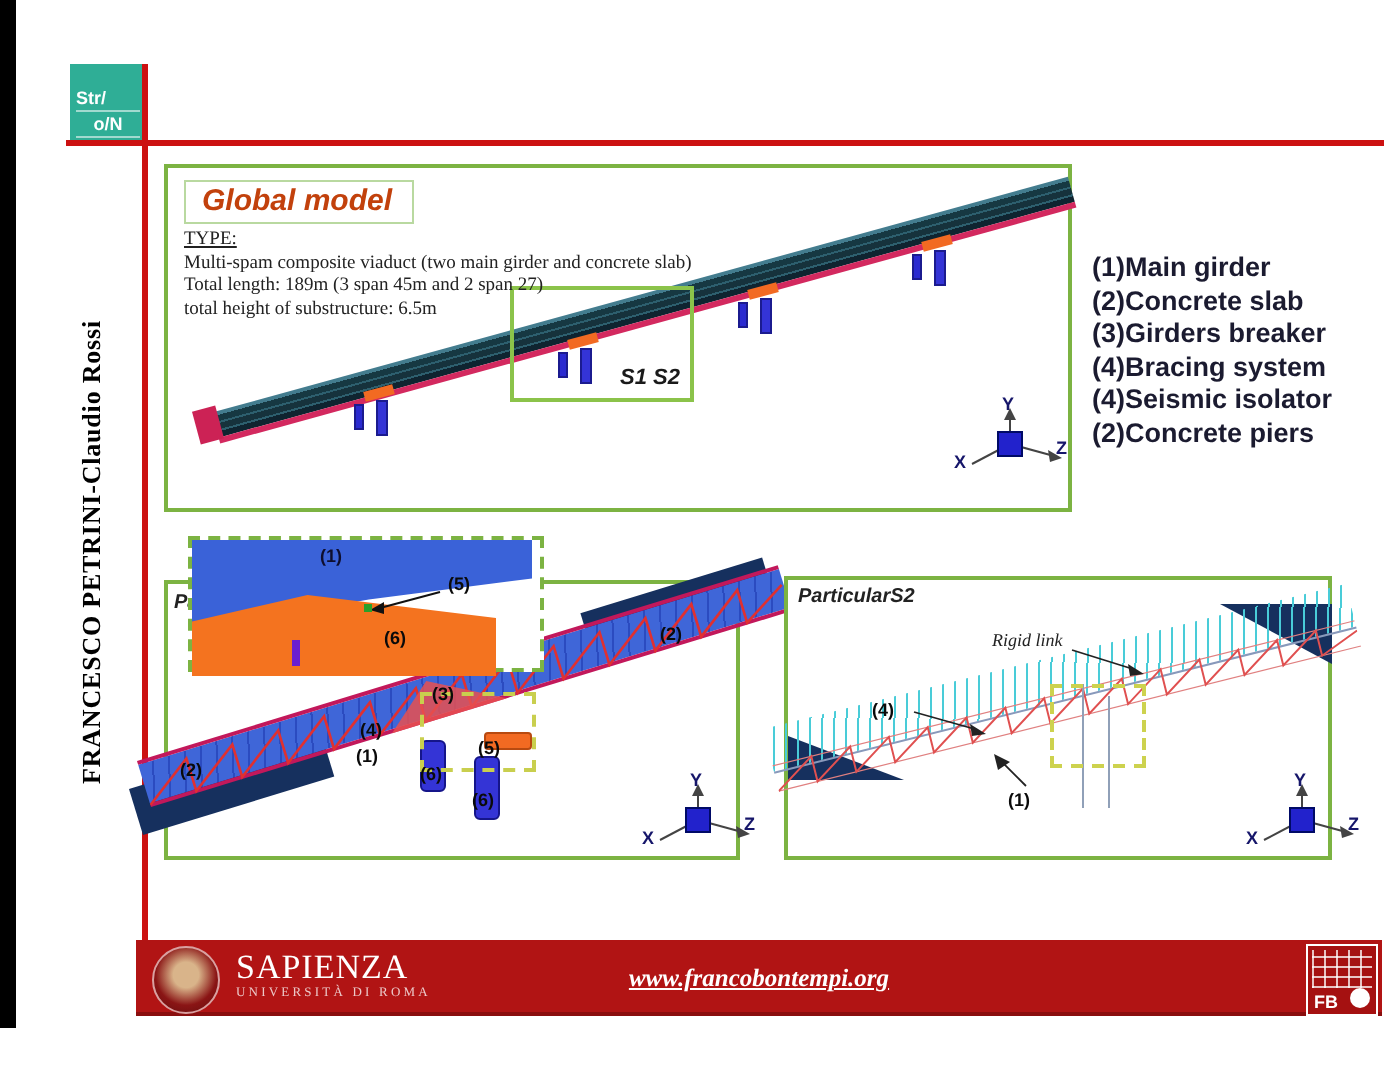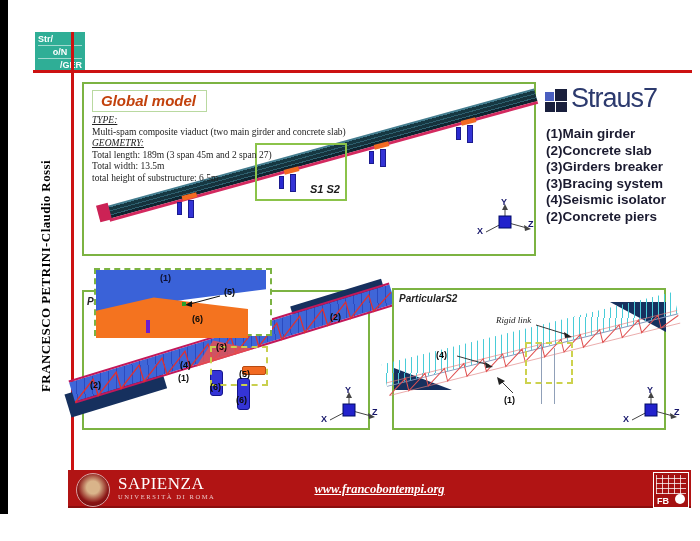--- a/index.html
+++ b/index.html
@@ -8,22 +8,22 @@
     position:relative; width:700px; height:541px; background:#ffffff;
     overflow:hidden; font-family:"Liberation Sans", sans-serif;
   }
   .abs { position:absolute; }
 
   
   #left-strip { left:0; top:0; width:8px; height:514px; background:#000; }
 
   
   #stronger-logo {
-    left:35px; top:32px; width:50px; height:39px; background:#2fae96;
-    color:#fff; font:bold 9px/12px "Liberation Sans", sans-serif; padding:1px 3px;
+    left:35px; top:32px; width:38px; height:39px; background:#2fae96;
+    color:#fff; font:bold 9px/12px "Liberation Sans", sans-serif; padding:11px 3px;
   }
   #stronger-logo .logo-l { display:block; border-bottom:1px solid rgba(255,255,255,.55); }
   #stronger-logo .l1 { text-align:left; }
   #stronger-logo .l2 { text-align:center; }
   #stronger-logo .l3 { text-align:right; border-bottom:none; }
 
   #v-red { left:71px; top:32px; width:3px; height:438px; background:#cc1111; }
   #h-red { left:33px; top:70px; width:659px; height:3px; background:#cc1111; }
 
   #header-title {
@@ -45,21 +45,21 @@
   #s1-panel { left:82px; top:290px; width:288px; height:140px; }
   #s2-panel { left:392px; top:288px; width:274px; height:142px; }
 
   .panel-title-sm { position:absolute; font:bold italic 10px "Liberation Sans", sans-serif; color:#222; z-index:2; }
 
   #gm-title {
     left:8px; top:6px; border:1px solid #b9d9a0; padding:1px 10px 2px 8px;
     font:bold italic 15px "Liberation Sans", sans-serif; color:#c2410c; background:#fff; z-index:4;
   }
   #gm-text { left:8px; top:31px; font:9.5px/11.5px "Liberation Serif", serif; color:#222; z-index:3; }
-  #gm-text .ul { text-decoration:underline;font-style:italic; }
+  #gm-text .ul { text-decoration:underline; }
 
   
   #gm-deck {
     left:24px; top:122px; width:444px; height:16px;
     transform:rotate(-15.4deg); transform-origin:0 50%;
     background:linear-gradient(180deg,
       #437c8e 0, #437c8e 2px, #163842 2px, #163842 5px, #2d5f6e 5px, #2d5f6e 6px,
       #16323c 6px, #16323c 9px, #2d5f6e 9px, #2d5f6e 10px, #0f2430 10px, #0f2430 16px);
     border-bottom:3px solid #d3295f;
   }
@@ -196,56 +196,45 @@
     </div>
 
     <div class="abs" id="gm-highlight"></div>
     <div class="abs" id="gm-hl-label">S1 S2</div>
 
     <div class="abs" id="gm-title">Global model</div>
 
     <div class="abs" id="gm-text">
       <div class="ul">TYPE:</div>
       <div>Multi-spam composite viaduct (two main girder and concrete slab)</div>
-      <div class="ul">GEOMETRY:</div>
       <div>Total length: 189m (3 span 45m and 2 span 27)</div>
-      <div>Total width: 13.5m</div>
       <div>total height of substructure: 6.5m</div>
     </div>
 
     <div class="axes" style="left:392px;top:116px;">
       <svg width="60" height="42" viewBox="0 0 60 42">
         <line x1="29" y1="22" x2="10" y2="32" stroke="#444" stroke-width="1"></line>
         <line x1="29" y1="22" x2="51" y2="28" stroke="#444" stroke-width="1"></line>
         <line x1="29" y1="22" x2="29" y2="8" stroke="#444" stroke-width="1"></line>
         <polygon points="29,4 26,10 32,10" fill="#444"></polygon>
         <polygon points="55,29 48,25 49,31" fill="#444"></polygon>
         <rect x="23" y="16" width="12" height="12" fill="#2222cc" stroke="#000a66"></rect>
       </svg>
       <span class="ax ax-y">Y</span>
       <span class="ax ax-x">X</span>
       <span class="ax ax-z">Z</span>
     </div>
   </div>
 
-  <div class="abs" id="straus-brand">
-    <div id="straus-icon">
-      <div class="sq" style="left:0;top:3px;width:9px;height:9px;background:#4a5fc0;"></div>
-      <div class="sq" style="left:10px;top:0;width:12px;height:12px;background:#191f3c;"></div>
-      <div class="sq" style="left:0;top:13px;width:10px;height:10px;background:#191f3c;"></div>
-      <div class="sq" style="left:11px;top:13px;width:11px;height:10px;background:#191f3c;"></div>
-    </div>
-    <div id="straus-name">Straus7</div>
-  </div>
 
   <div class="abs" id="legend">
     <div>(1)Main girder</div>
     <div>(2)Concrete slab</div>
     <div>(3)Girders breaker</div>
-    <div>(3)Bracing system</div>
+    <div>(4)Bracing system</div>
     <div>(4)Seismic isolator</div>
     <div>(2)Concrete piers</div>
   </div>
 
   <div class="panel" id="s1-panel">
     <div class="panel-title-sm" style="left:3px;top:4px;">Pa</div>
 
     <div class="s1-slab" id="s1-slab-l"></div>
     <div class="s1-slab" id="s1-slab-r"></div>
 

